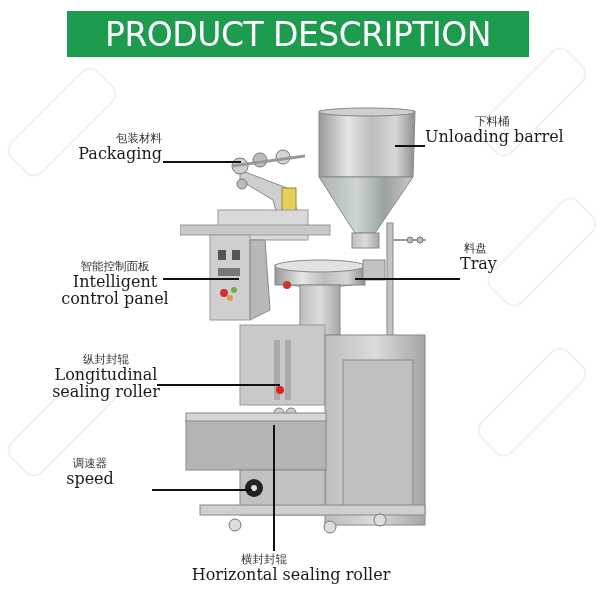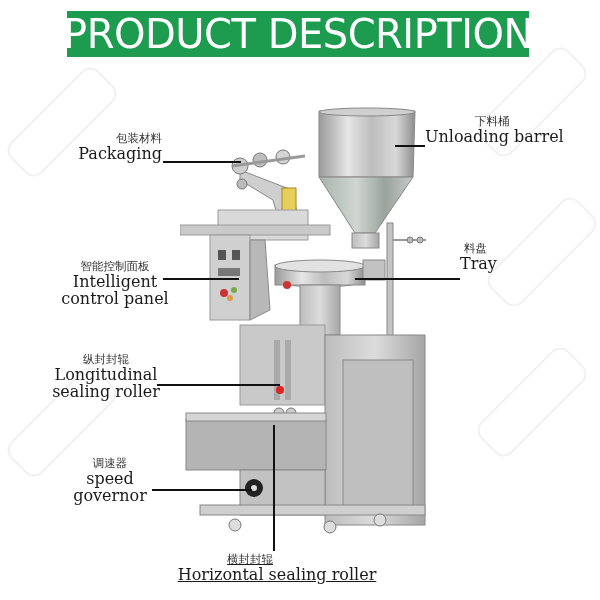--- a/index.html
+++ b/index.html
@@ -1,20 +1,20 @@
 <!DOCTYPE html>
 <html><head>
 <meta charset="utf-8">
 <style>
   html, body { margin:0; padding:0; }
   body { width:600px; height:600px; background:#ffffff; position:relative; overflow:hidden;
          font-family: "DejaVu Serif", serif; }
   .banner { position:absolute; left:67px; top:11px; width:462px; height:46px; background:#1d9b4e;
             display:flex; align-items:center; justify-content:center; }
-  .banner-title { color:#ffffff; font-family:"DejaVu Sans", sans-serif; font-size:40px; font-weight:400;
+  .banner-title { color:#ffffff; font-family:"DejaVu Sans", sans-serif; font-size:33px; font-weight:400;
                   letter-spacing:-0.5px; white-space:nowrap; }
   .label { position:absolute; text-align:center; color:#1a1a1a; line-height:1.05; }
   .label .cn { font-family:"DejaVu Sans", sans-serif; font-size:11.5px; color:#333; display:block; margin-bottom:2px; }
   .label .en { font-family:"DejaVu Serif", serif; font-size:16px; display:block; white-space:nowrap; }
   .line { position:absolute; background:#111; }
   .machine { position:absolute; left:180px; top:80px; width:260px; height:460px; }
   .watermark { position:absolute; border:2px solid #f1f1f1; border-radius:12px; transform:rotate(-45deg);
                width:120px; height:40px; }
 </style>
 </head>
@@ -139,24 +139,23 @@
 </div>
 <div class="line" style="left:355px;top:278px;width:105px;height:2px;"></div>
 
 <div class="label" style="left:45px;top:353px;width:122px;">
   <span class="cn">纵封封辊</span>
   <span class="en">Longitudinal</span>
   <span class="en">sealing roller</span>
 </div>
 <div class="line" style="left:157px;top:384px;width:123px;height:2px;"></div>
 
-<div class="label" style="left:64px;top:457px;width:92px;">
+<div class="label" style="left:44px;top:457px;width:92px;">
   <span class="cn">调速器</span>
   <span class="en">speed</span>
-  <span class="en">governor</span>
 </div>
 <div class="line" style="left:152px;top:489px;width:100px;height:2px;"></div>
 
 <div class="line" style="left:273px;top:425px;width:2px;height:126px;"></div>
-<div class="label" style="left:167px;top:553px;width:220px;text-decoration:underline;">
+<div class="label" style="left:181px;top:553px;width:220px;">
   <span class="cn" style="text-align:left;padding-left:60px;">横封封辊</span>
   <span class="en">Horizontal sealing roller</span>
 </div>
 
 </body></html>

